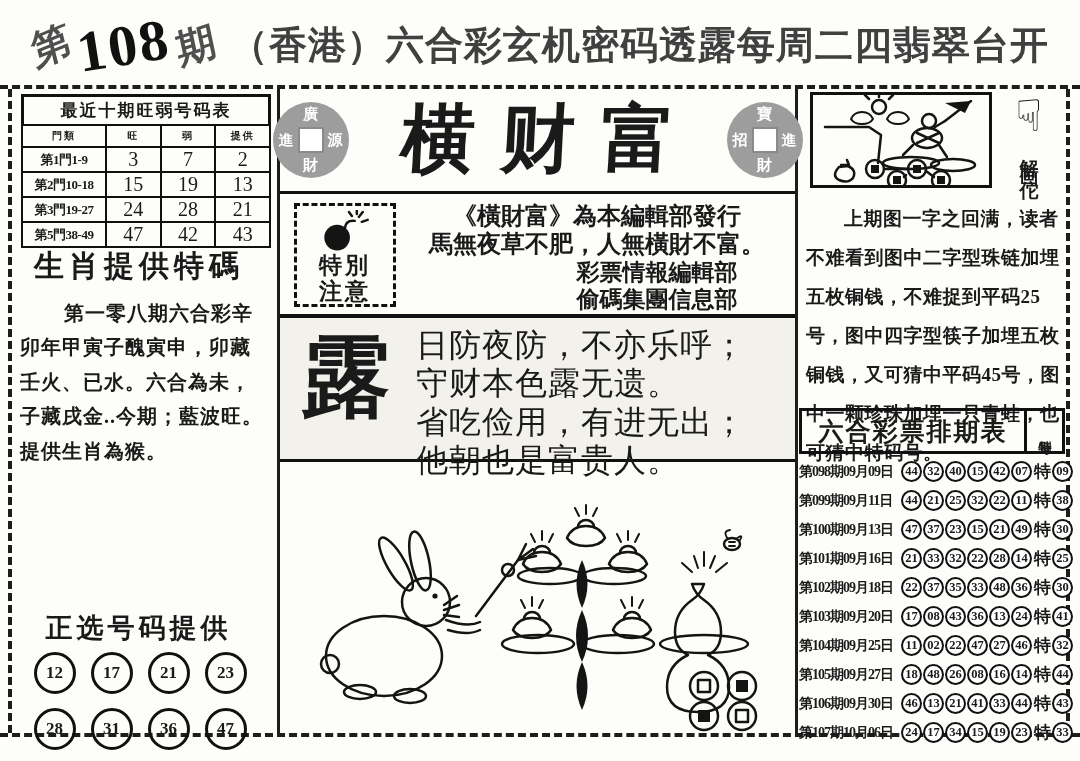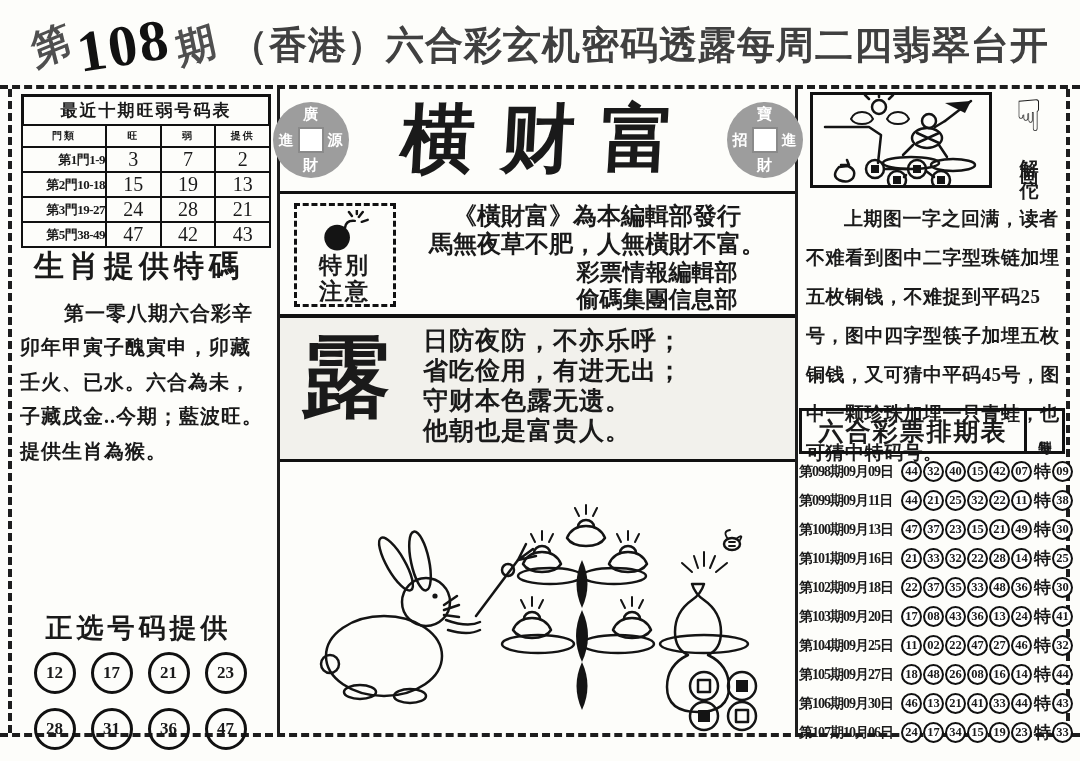--- a/index.html
+++ b/index.html
@@ -24,21 +24,21 @@
   .edge-right  { position:absolute; top:89px; left:1066px; height:644px; border-left:4px dashed #1d1d1d; }
   .divider-a   { position:absolute; top:89px; left:277px;  height:644px; border-left:3px solid #1d1d1d; }
   .divider-b   { position:absolute; top:89px; left:795px;  height:644px; border-left:3px solid #1d1d1d; }
   
   .hot-table { position:absolute; left:21px; top:94px; width:250px;
     border-collapse:collapse; table-layout:fixed; }
   .hot-table caption { border:3px solid #111; border-bottom:none; font-size:17px; font-weight:800;
     letter-spacing:2px; padding:2px 0; }
   .hot-table th, .hot-table td { border:2px solid #111; text-align:center; padding:0; }
   .hot-table thead th { font-size:10px; font-weight:900; height:22px; letter-spacing:2px;border-radius:11px; }
-  .hot-table td.rowlab { font-size:13px; font-weight:900; letter-spacing:-0.5px;text-align:right; }
+  .hot-table td.rowlab { font-size:13px; font-weight:900; letter-spacing:-0.5px; }
   .hot-table td.val { font-size:20px; height:23px; }
   .hot-table col.c-lab { width:84px; }
   .zodiac-head { position:absolute; left:34px; top:246px; width:220px; font-size:30px;
     font-weight:900; letter-spacing:5px; white-space:nowrap; }
   .zodiac-body { position:absolute; left:20px; top:296px; width:246px; font-size:20px;
     font-weight:700; line-height:1.72; text-indent:2.2em; letter-spacing:1px; }
   .picks-head { position:absolute; left:0px; top:610px; width:277px; text-align:center;
     font-size:27px; font-weight:900; letter-spacing:4px; }
   .picks-grid { position:absolute; left:26px; top:652px; width:228px;
     display:grid; grid-template-columns:repeat(4,1fr); row-gap:14px; justify-items:center; }
@@ -61,21 +61,21 @@
   .notice-box { position:absolute; left:14px; top:9px; width:102px; height:104px;
     border:3px dashed #111; display:flex; flex-direction:column; align-items:center; }
   .notice-box .bomb { margin-top:4px; }
   .notice-box .nb-line { font-size:23px; font-weight:900; letter-spacing:3px; line-height:1.1; }
   .notice-lines { position:absolute; left:126px; top:8px; width:382px; font-size:24px;
     font-weight:800; line-height:1.18; text-align:center; }
   .notice-lines .ln3, .notice-lines .ln4 { font-size:23px; padding-left:120px; }
   .verse { position:absolute; left:280px; top:318px; width:515px; height:144px;
     border-bottom:3px solid #111; background:#f2f1ec; }
   .verse-big { position:absolute; left:22px; top:16px; font-size:88px; font-weight:900; line-height:1; }
-  .verse-lines { position:absolute; left:143px; top:8px; font-size:25px; font-weight:700; line-height:1.2;
+  .verse-lines { position:absolute; left:136px; top:8px; font-size:32px; font-weight:400; line-height:1.2;
     letter-spacing:1px; }
   .picture { position:absolute; left:280px; top:462px; width:515px; height:271px;
     display:flex; align-items:center; justify-content:center; }
   
   .cartoon-box { position:absolute; left:810px; top:92px; width:182px; height:96px; border:3px solid #111; }
   .hint { position:absolute; left:996px; top:94px; width:66px; text-align:center; }
   .hint .hand { font-family:"DejaVu Sans",sans-serif; font-size:44px; line-height:1; }
   .hint .vlabel { margin:6px auto 0; writing-mode:vertical-rl; text-orientation:upright;
     font-size:19px; font-weight:900; letter-spacing:10px; }
   .commentary { position:absolute; left:806px; top:200px; width:256px; font-size:19px; font-weight:700;
@@ -223,22 +223,22 @@
       <div class="ln2">馬無夜草不肥，人無橫財不富。</div>
       <div class="ln3">彩票情報編輯部</div>
       <div class="ln4">偷碼集團信息部</div>
     </div>
   </div>
 
   <div class="verse">
     <div class="verse-big">露</div>
     <div class="verse-lines">
       <div>日防夜防，不亦乐呼；</div>
+      <div>守财本色露无遗。</div>
       <div>省吃俭用，有进无出；</div>
-      <div>守财本色露无遗。</div>
       <div>他朝也是富贵人。</div>
     </div>
   </div>
 
   <div class="picture">
     <svg width="515" height="268" viewBox="0 0 515 268">
 
       <g class="ink">
         <ellipse cx="116" cy="100" rx="9" ry="30" transform="rotate(-30 116 100)"></ellipse>
         <ellipse cx="140" cy="97" rx="9" ry="30" transform="rotate(-12 140 97)"></ellipse>

